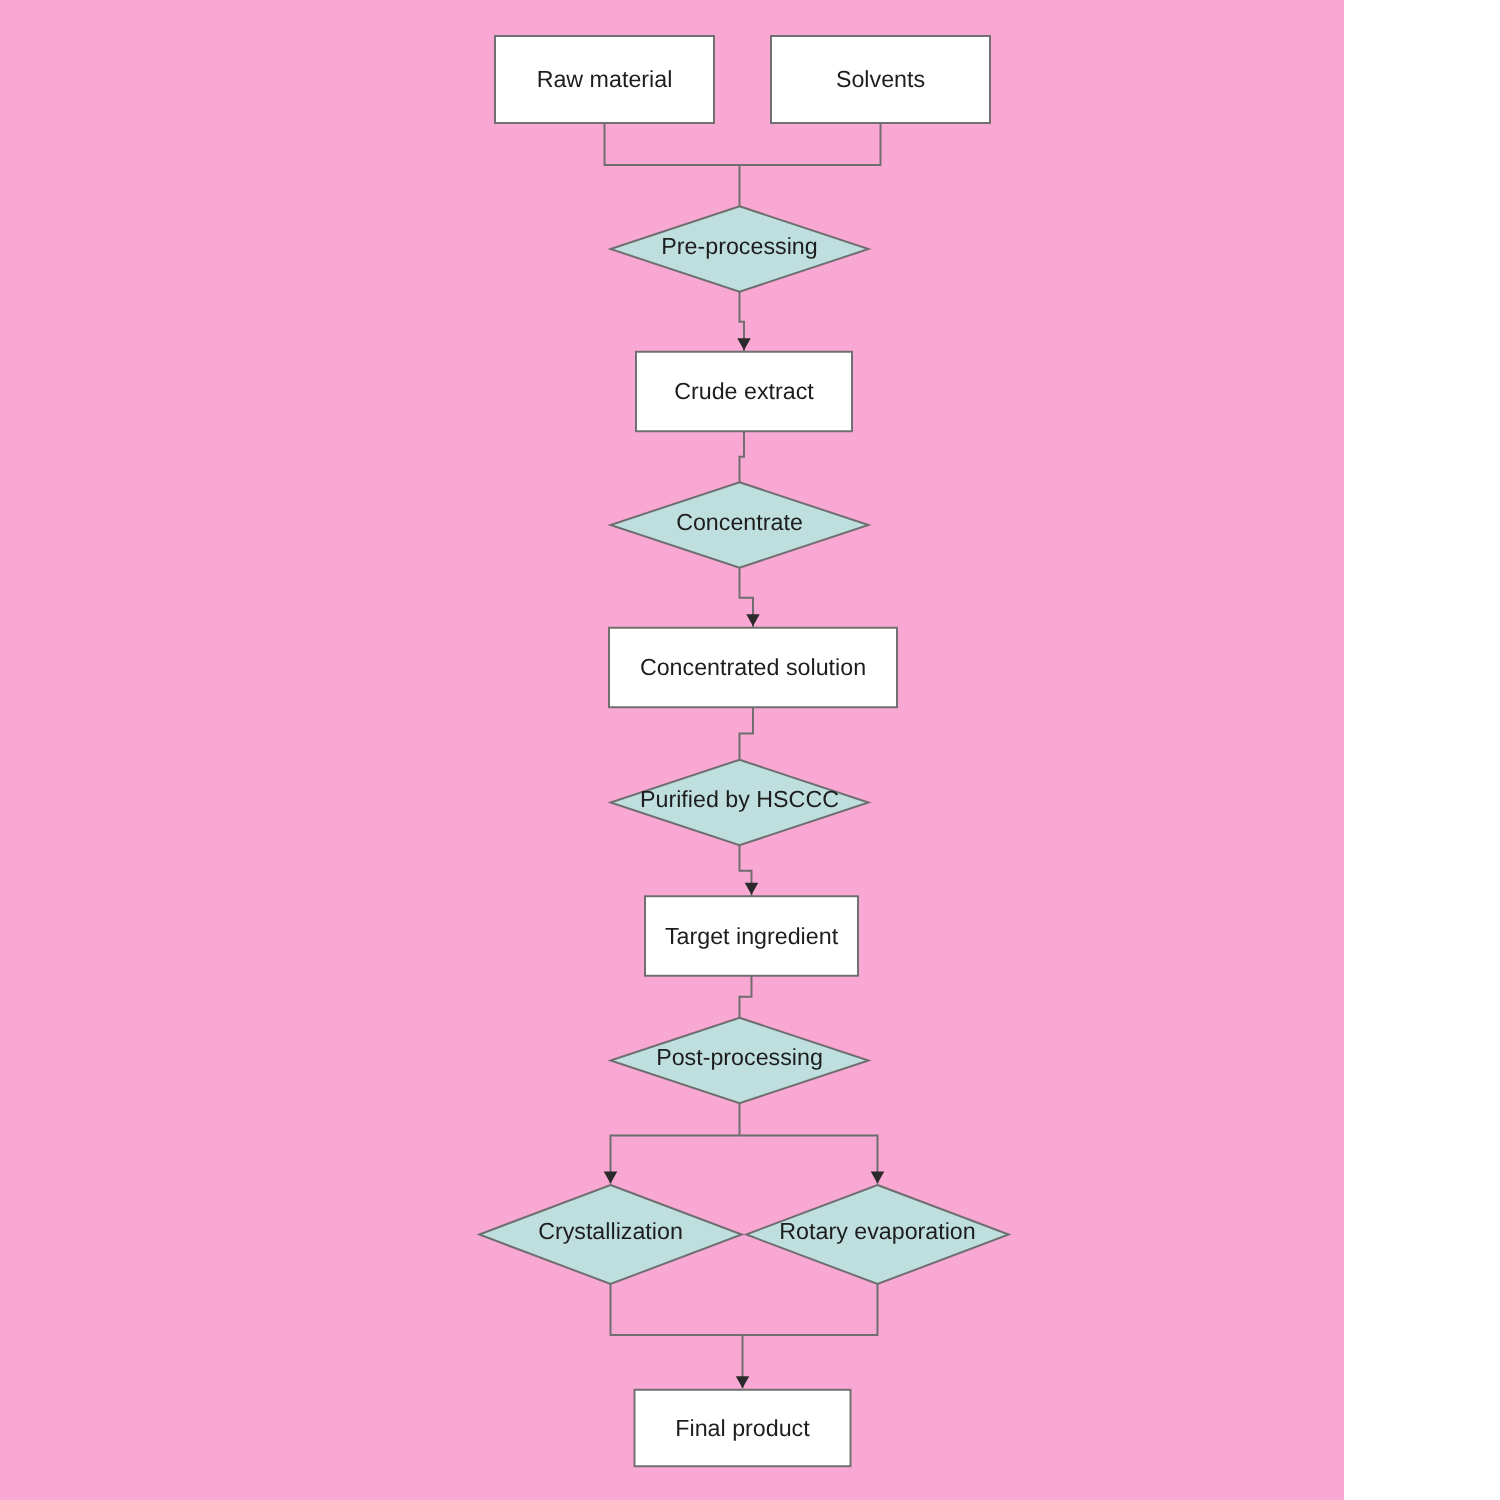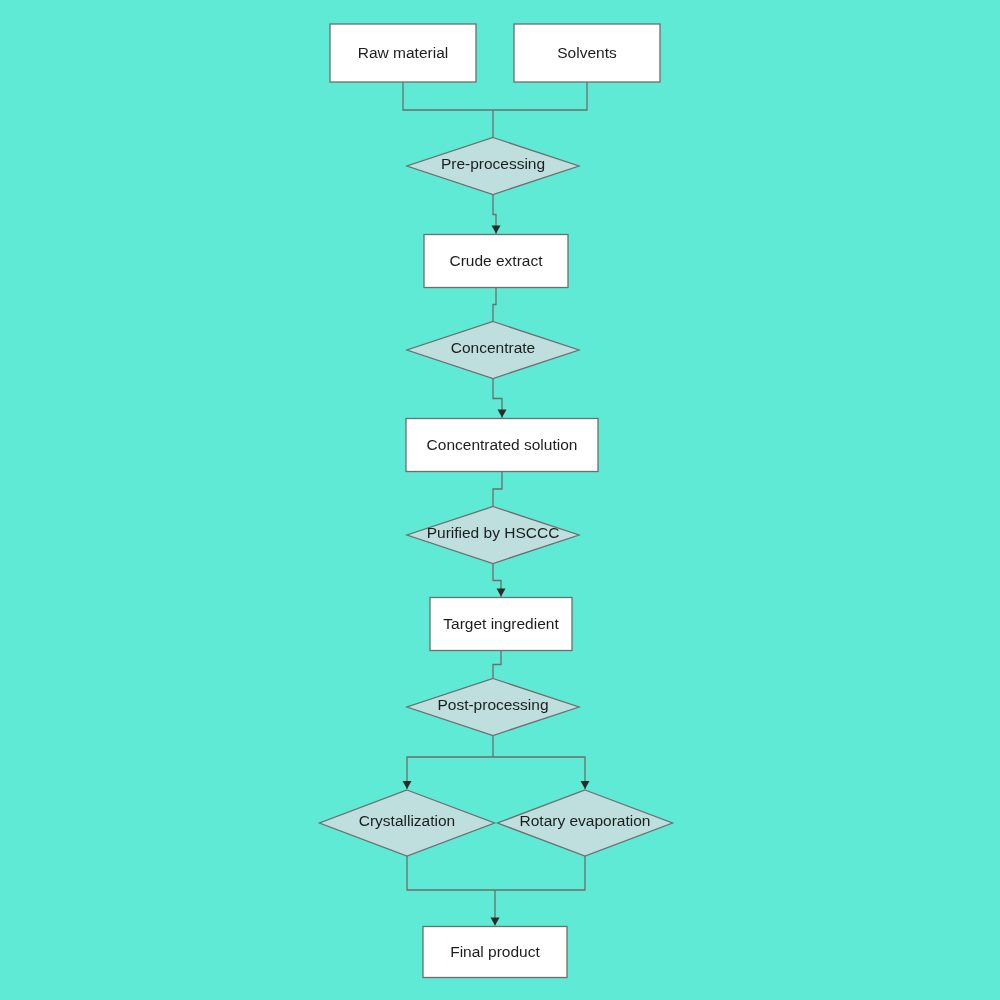--- a/index.html
+++ b/index.html
@@ -8,23 +8,23 @@
     background: #ffffff;
   }
   body {
     width: 1000px;
     height: 1000px;
     font-family: "Liberation Sans", sans-serif;
     overflow: hidden;
   }
   #flowchart-root {
     position: relative;
-    width: 1000px;
+    width: 896px;
     height: 1000px;
-    background: #5eead4;
+    background: #f9a8d4;
   }
   svg.flow-svg {
     position: absolute;
     left: 0;
     top: 0;
     width: 1000px;
     height: 1000px;
   }
   .node-label {
     font-family: "Liberation Sans", sans-serif;

